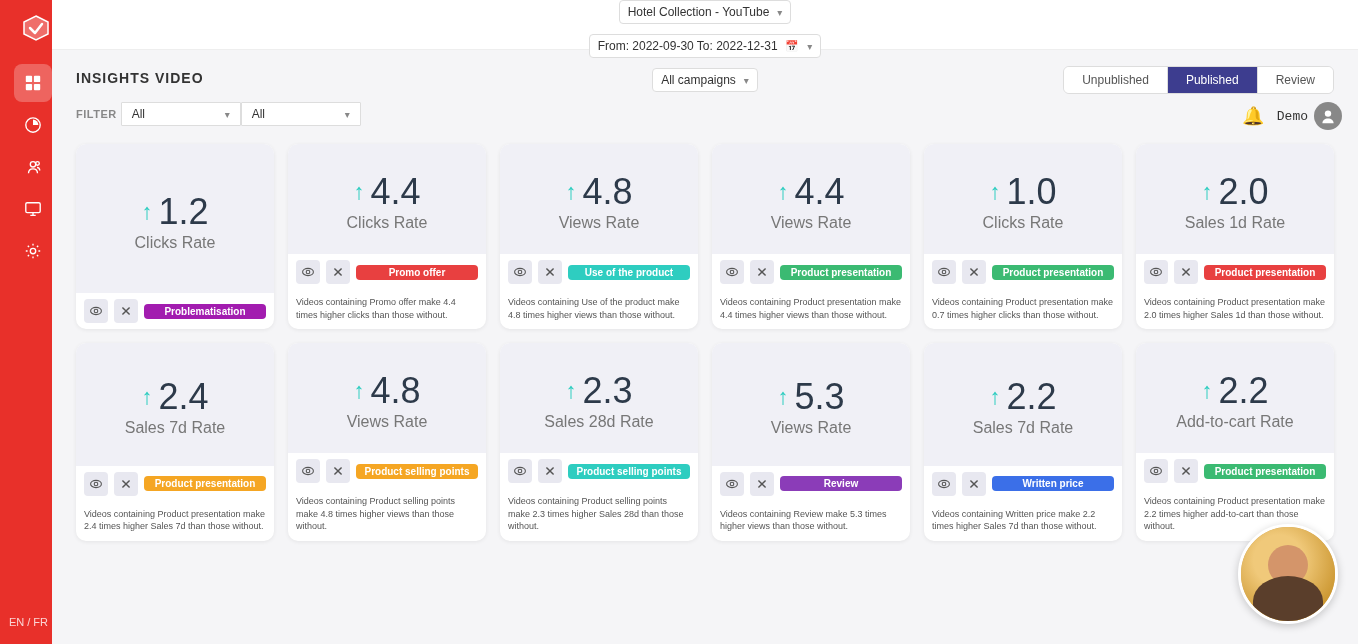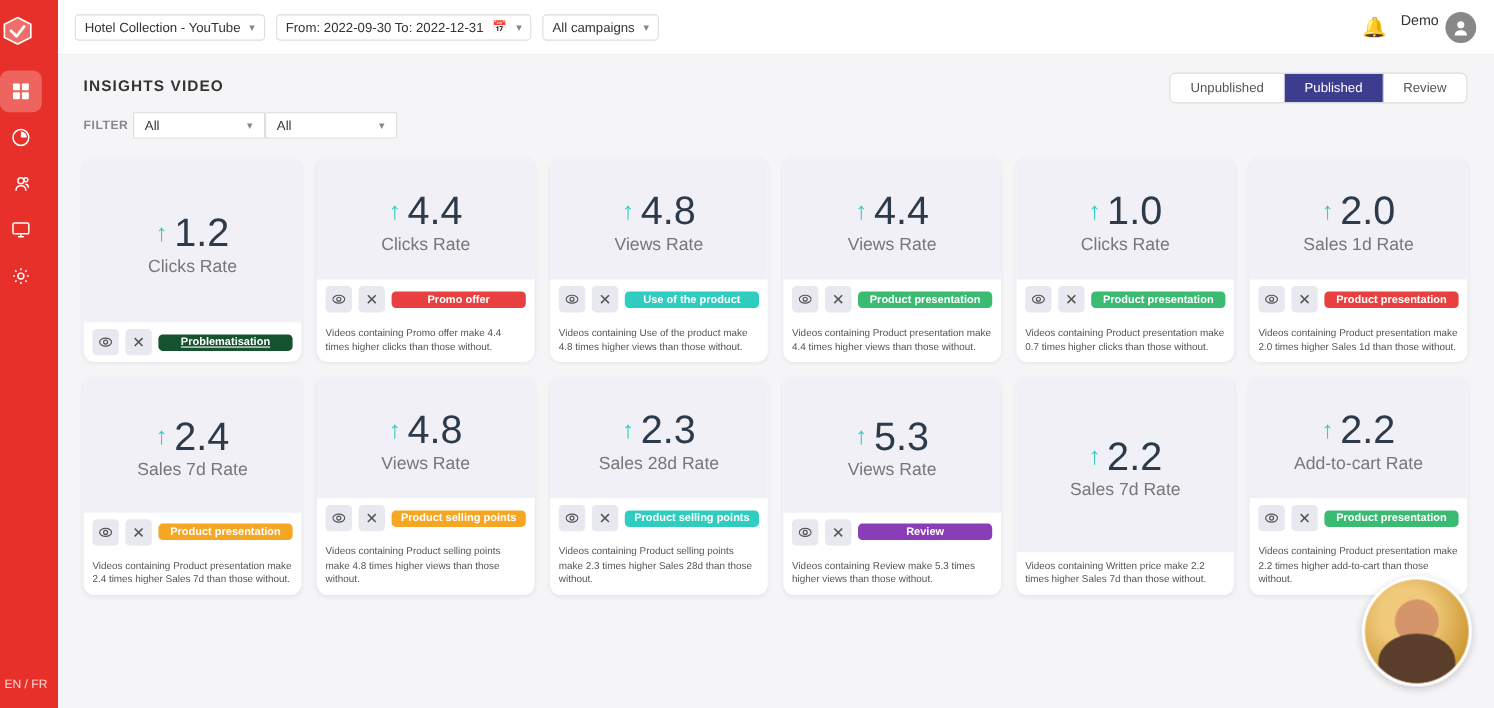--- a/index.html
+++ b/index.html
@@ -2,52 +2,52 @@
 <html><head>
   <meta charset="utf-8">
   <style>
     * { box-sizing: border-box; margin: 0; padding: 0; }
     body { font-family: 'Segoe UI', Arial, sans-serif; background: #f5f5f7; color: #333; overflow-x: hidden; }
 
     
     .sidebar {
       position: fixed; left: 0; top: 0; width: 52px; height: 100vh;
       background: #e8302a; display: flex; flex-direction: column;
-      align-items: flex-start; padding: 12px 0; z-index: 100; gap: 4px;
+      align-items: flex-end; padding: 12px 0; z-index: 100; gap: 4px;
     }
     .sidebar-logo {
       width: 32px; height: 32px; margin-bottom: 16px;
       display: flex; align-items: center; justify-content: center;
     }
     .sidebar-logo svg { width: 28px; height: 28px; }
     .sidebar-item {
       width: 38px; height: 38px; border-radius: 8px;
       display: flex; align-items: center; justify-content: center;
       cursor: pointer; color: rgba(255,255,255,0.8); font-size: 16px;
       transition: background 0.2s;
     }
     .sidebar-item.active { background: rgba(255,255,255,0.25); color: #fff; }
     .sidebar-bottom { margin-top: auto; }
     .lang-switch { color: rgba(255,255,255,0.8); font-size: 11px; text-align: center; cursor: pointer; padding: 4px; }
 
     
     .topbar {
       position: fixed; top: 0; left: 52px; right: 0; height: 50px;
       background: #fff; display: flex; align-items: center;
-      padding: 0 16px; gap: 10px; border-bottom: 1px solid #eee; z-index: 99;
+      padding: 0 16px; gap: 10px; border-bottom: 1px solid #eee; z-index: 99; flex-direction: column;
     }
     .topbar-select {
       display: flex; align-items: center; border: 1px solid #ddd;
       border-radius: 4px; padding: 4px 8px; font-size: 12px;
       background: #fff; cursor: pointer; gap: 4px; white-space: nowrap;
     }
     .topbar-select .arrow { font-size: 10px; color: #888; margin-left: 4px; }
     .topbar-right { margin-left: auto; display: flex; align-items: center; gap: 12px; }
     .topbar-bell { font-size: 18px; color: #555; cursor: pointer; }
-    .topbar-user { display: flex; align-items: flex-start; gap: 6px; font-size: 13px; cursor: pointer; }
+    .topbar-user { display: flex; align-items: center; gap: 6px; font-size: 13px; cursor: pointer; font-family: Liberation Mono, monospace; }
     .topbar-avatar {
       width: 28px; height: 28px; border-radius: 50%; background: #888;
       display: flex; align-items: center; justify-content: center; color: #fff; font-size: 13px;
     }
 
     
     .main {
       margin-left: 52px; margin-top: 50px; padding: 20px 24px;
     }
 
@@ -125,21 +125,21 @@
       border-radius: 4px; padding: 2px 8px; font-size: 10px;
       font-weight: 600; color: #fff; cursor: default;
       flex: 1; text-align: center; white-space: nowrap; overflow: hidden; text-overflow: ellipsis;
     }
 
     .card-description {
       padding: 6px 8px 8px; font-size: 9px; color: #555; line-height: 1.4;
     }
 
     
-    .tag-purple { background: #14532d; text-decoration: underline; }
+    .tag-purple { background: #a21caf; }
     .tag-red { background: #e84040; }
     .tag-teal { background: #2ecdc0; }
     .tag-green { background: #3bba72; }
     .tag-orange { background: #f5a623; }
     .tag-review { background: #8b3cb8; }
     .tag-written { background: #3b6fe8; }
 
     
     .video-avatar {
       position: fixed; bottom: 20px; right: 20px;
@@ -511,20 +511,35 @@
     <div class="card-description">Videos containing Review make 5.3 times higher views than those without.</div>
   </div>
       <div class="card">
     <div class="card-metric-area">
       <div class="card-value-row">
         <span class="card-arrow">↑</span>
         <span class="card-value">2.2</span>
       </div>
       <div class="card-metric-name">Sales 7d Rate</div>
     </div>
+    <div class="card-actions">
+      <div class="card-icon-btn">
+        <svg width="12" height="12" viewBox="0 0 20 14" fill="none" stroke="#555" stroke-width="1.8">
+              <ellipse cx="10" cy="7" rx="9" ry="6"></ellipse>
+              <circle cx="10" cy="7" r="3"></circle>
+            </svg>
+      </div>
+      <div class="card-icon-btn">
+        <svg width="10" height="10" viewBox="0 0 14 14" stroke="#555" stroke-width="2">
+              <line x1="2" y1="2" x2="12" y2="12"></line>
+              <line x1="12" y1="2" x2="2" y2="12"></line>
+            </svg>
+      </div>
+      <div class="card-tag tag-written">Written price</div>
+    </div>
     <div class="card-description">Videos containing Written price make 2.2 times higher Sales 7d than those without.</div>
   </div>
       <div class="card">
     <div class="card-metric-area">
       <div class="card-value-row">
         <span class="card-arrow">↑</span>
         <span class="card-value">2.2</span>
       </div>
       <div class="card-metric-name">Add-to-cart Rate</div>
     </div>

